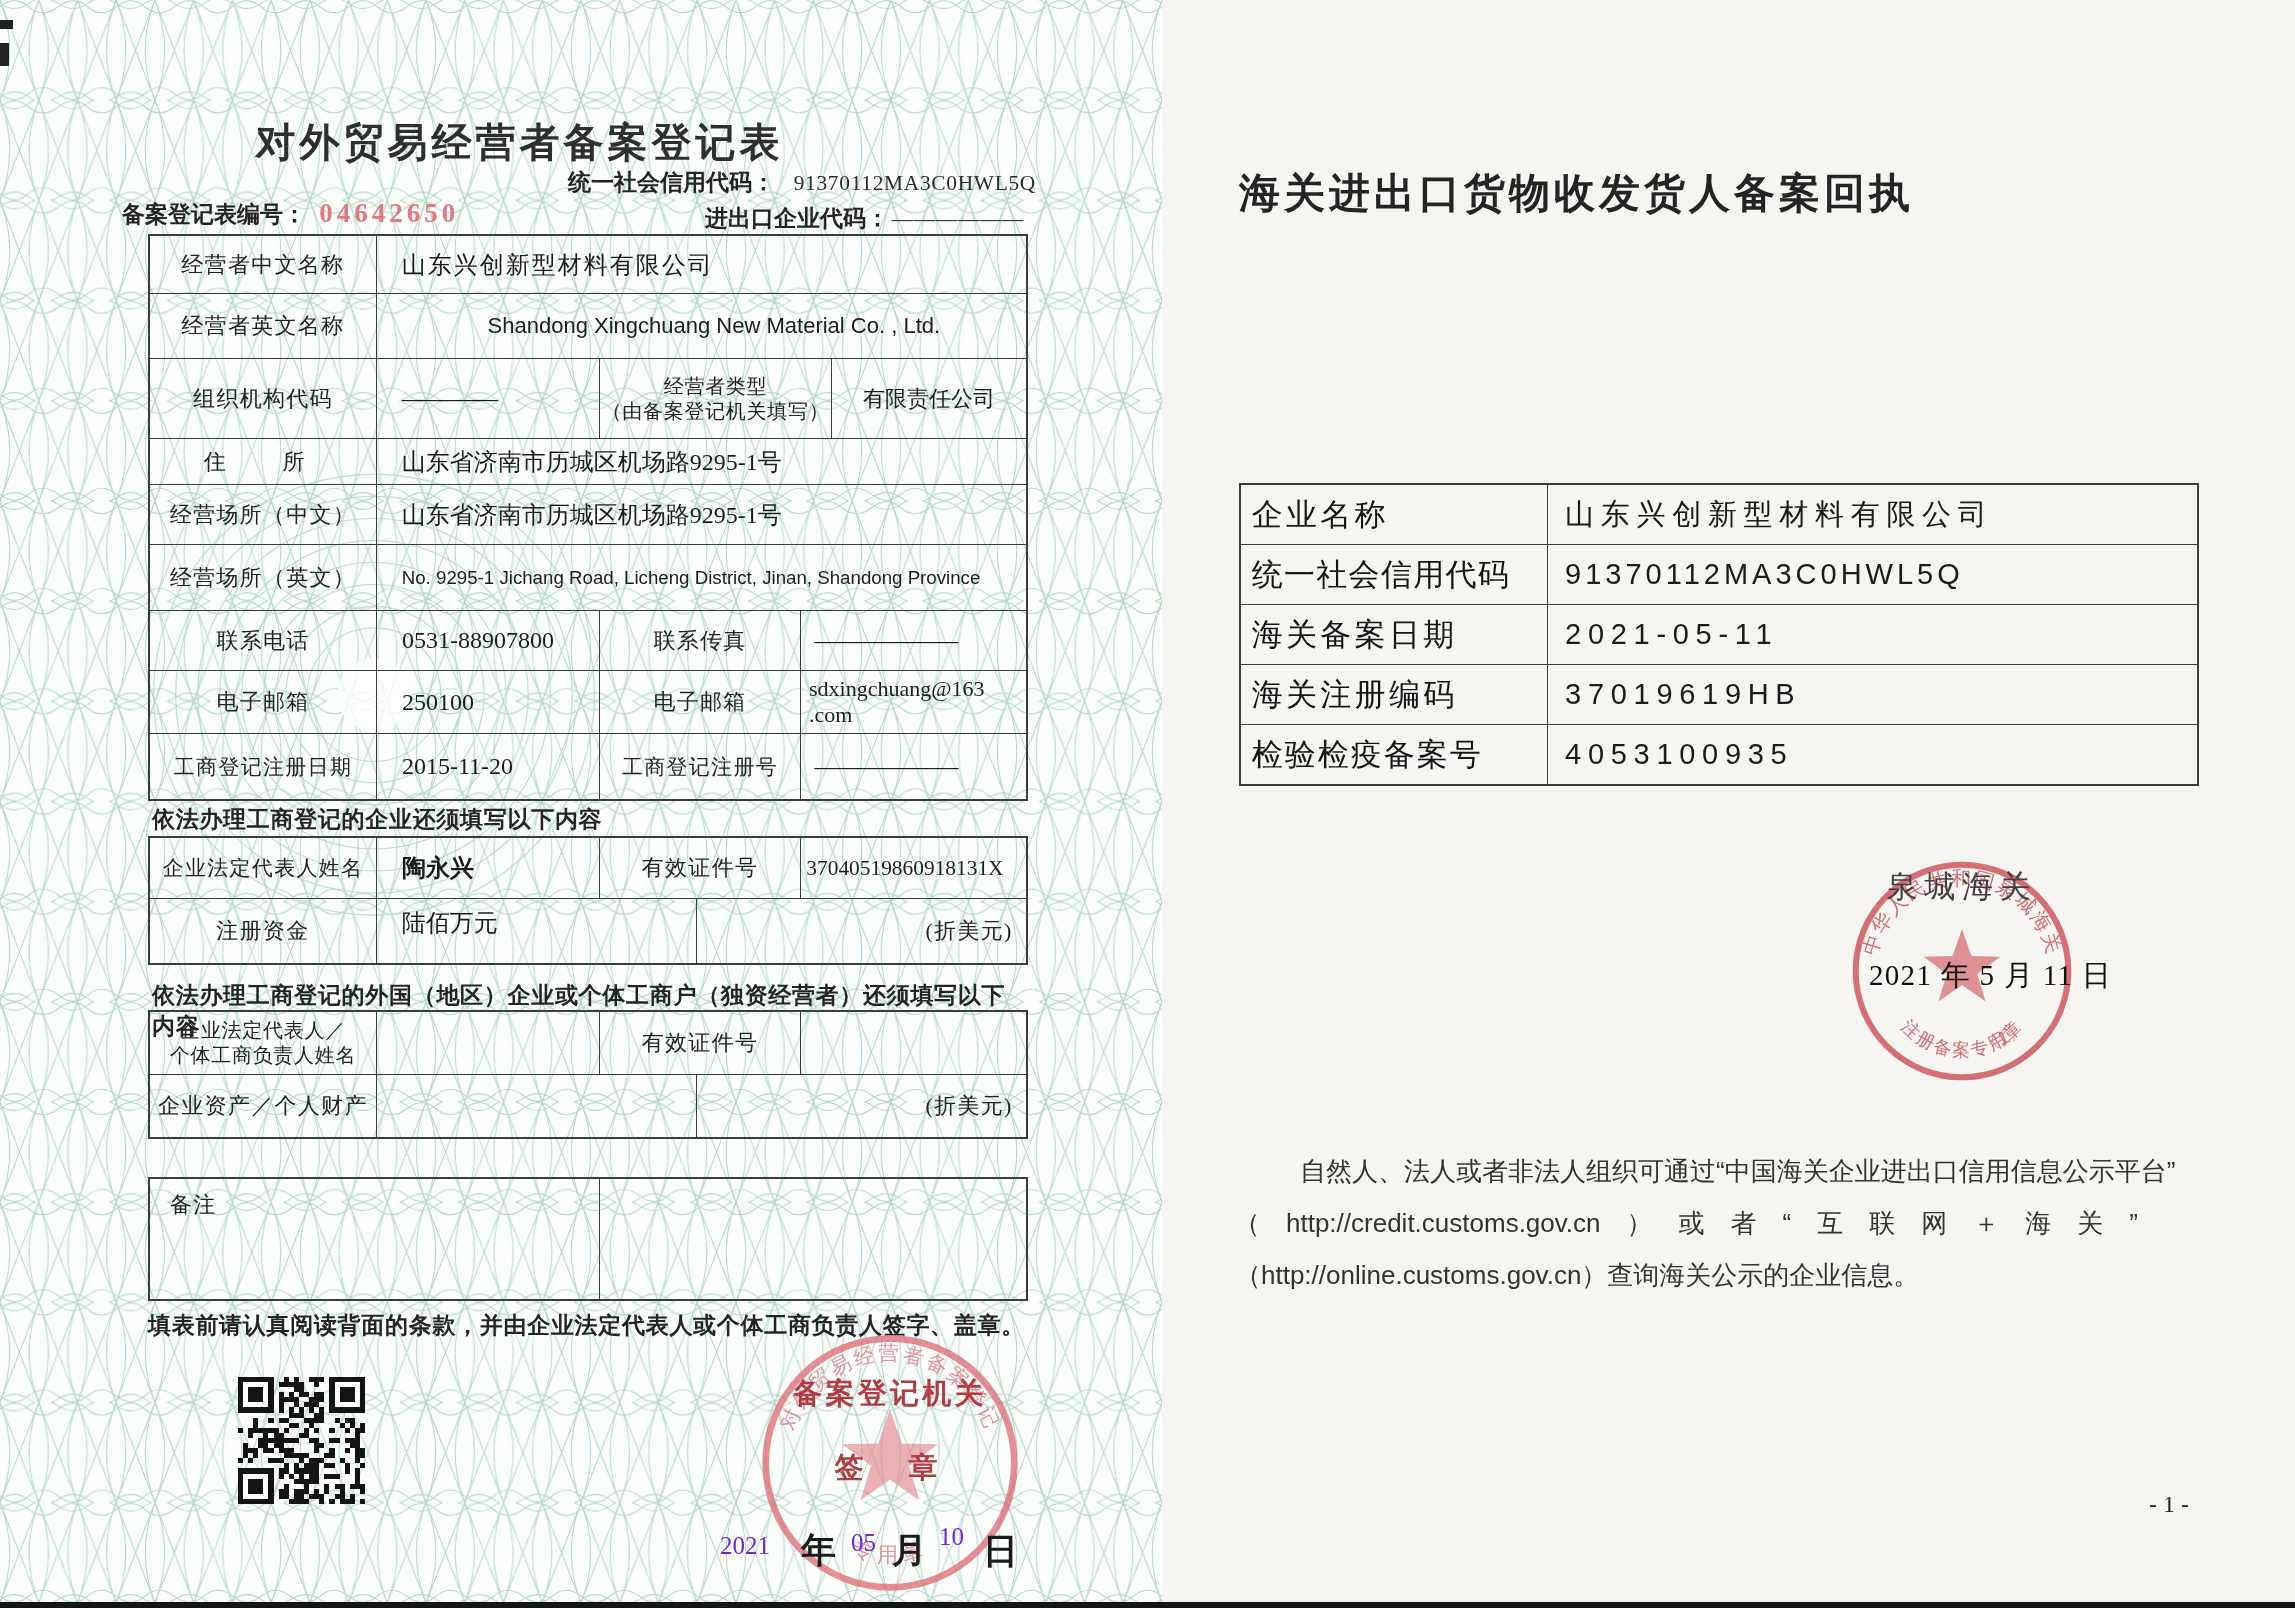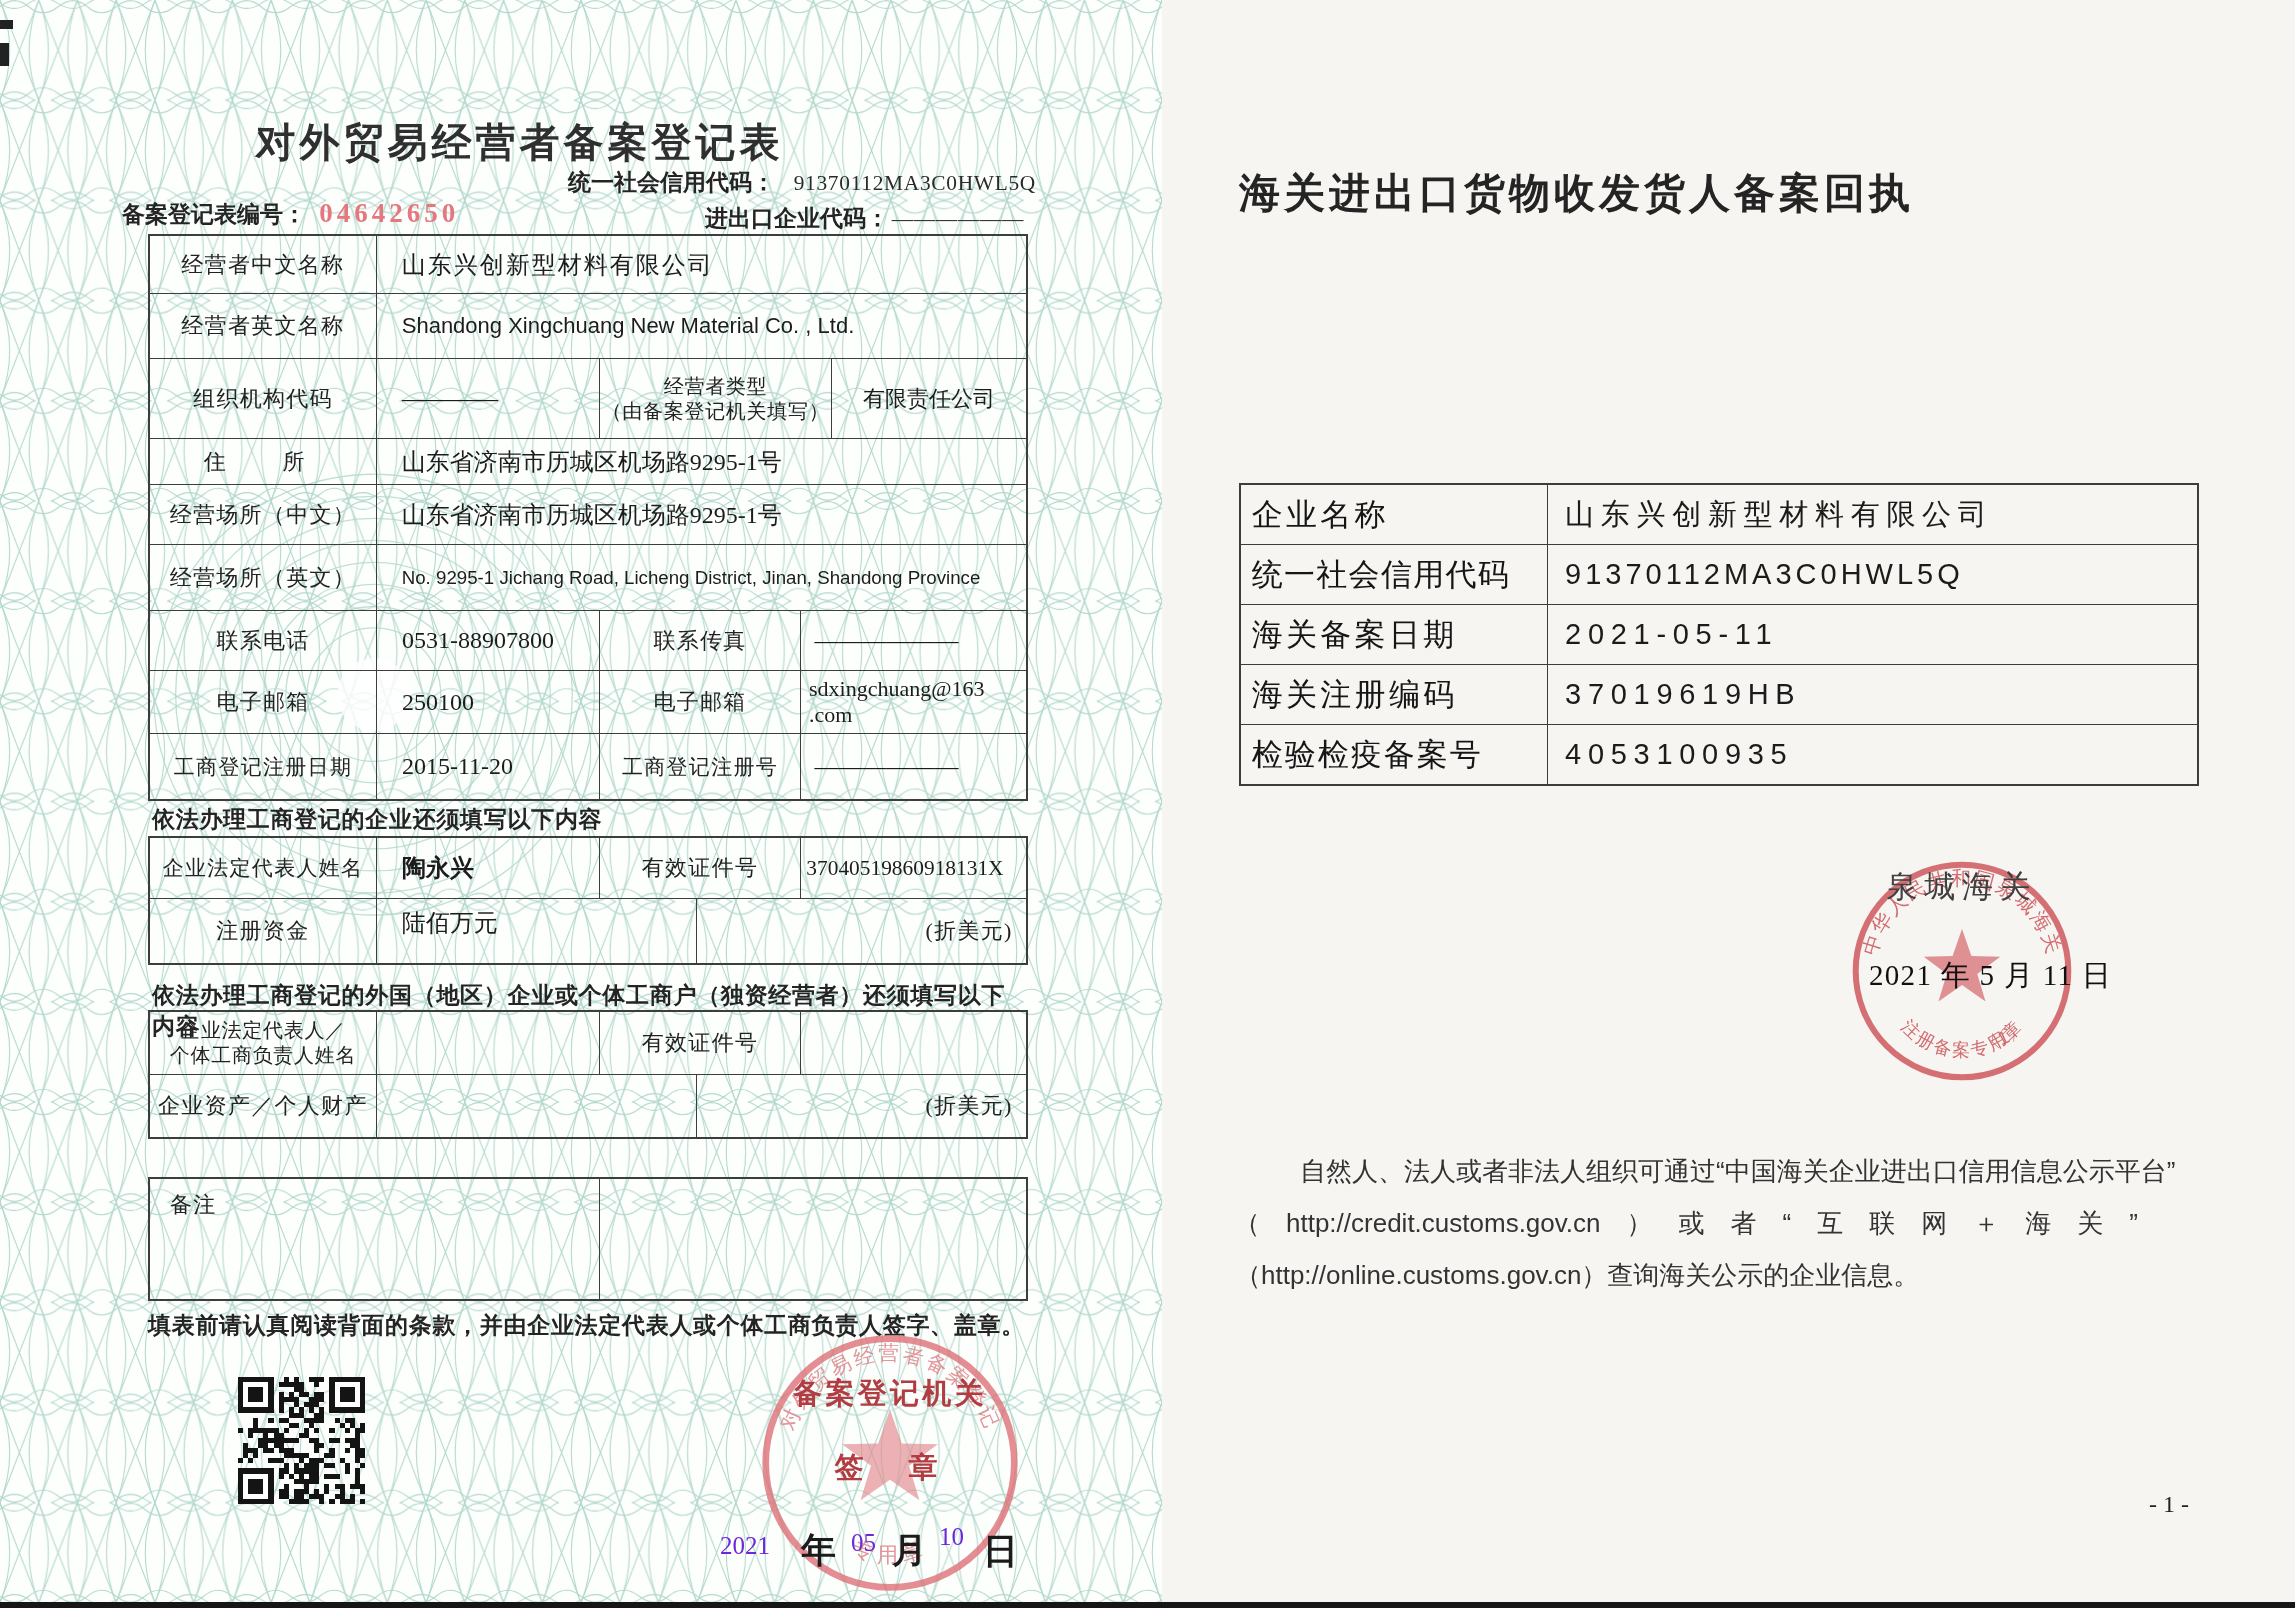--- a/index.html
+++ b/index.html
@@ -21,21 +21,21 @@
   .tr{display:flex;border-top:1.3px solid #3d3d3d;flex:none;}
   .tr:first-child{border-top:none;}
   .td{border-left:1.3px solid #3d3d3d;display:flex;align-items:center;box-sizing:border-box;overflow:hidden;}
   .td:first-child{border-left:none;}
   .td.center{justify-content:center;text-align:center;}
   .td.val{padding-left:25px;}
   .td.rnote{justify-content:flex-end;padding-right:13.4px;}
   .f-label{font-size:22px;color:#222;letter-spacing:1.3px;}
   .f-label-sm{font-size:20px;color:#222;letter-spacing:0.7px;line-height:1.25;}
   .f-value{font-size:24px;color:#1c1c1c;}
-  .f-value-en{font-size:22px;color:#1c1c1c;font-family:"Liberation Sans","DejaVu Sans",sans-serif;}
+  .f-value-en{font-size:22px;color:#1c1c1c;font-family:"Liberation Sans","DejaVu Sans",sans-serif;justify-content:center;}
   .f-value-en-sm{font-size:18.7px;color:#1c1c1c;font-family:"Liberation Sans","DejaVu Sans",sans-serif;}
   .sec-head{font-size:23px;font-weight:700;color:#242424;letter-spacing:0.7px;}
   .foot-note{font-size:23px;font-weight:600;color:#242424;letter-spacing:0.7px;}
   
   .stamp-red-txt{color:#b23c42;font-weight:bold;text-align:center;
                  font-family:"Liberation Sans","DejaVu Sans",sans-serif;}
   .date-num{font-size:25px;color:#6d28d9;}
   .date-char{font-size:35px;font-weight:bold;color:#1b1b1b;font-family:"Liberation Sans","DejaVu Sans",sans-serif;}
   
   .r-title{font-size:41px;font-weight:bold;letter-spacing:4px;color:#242424;text-align:left;}

